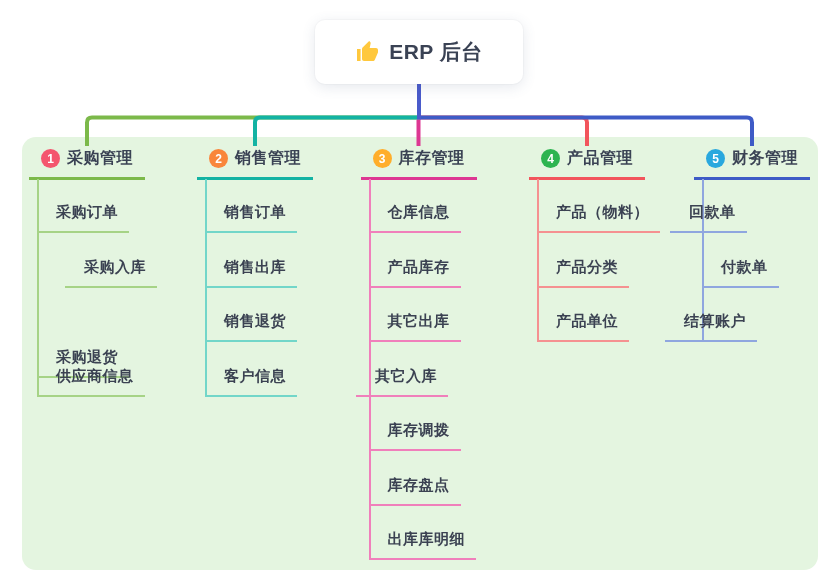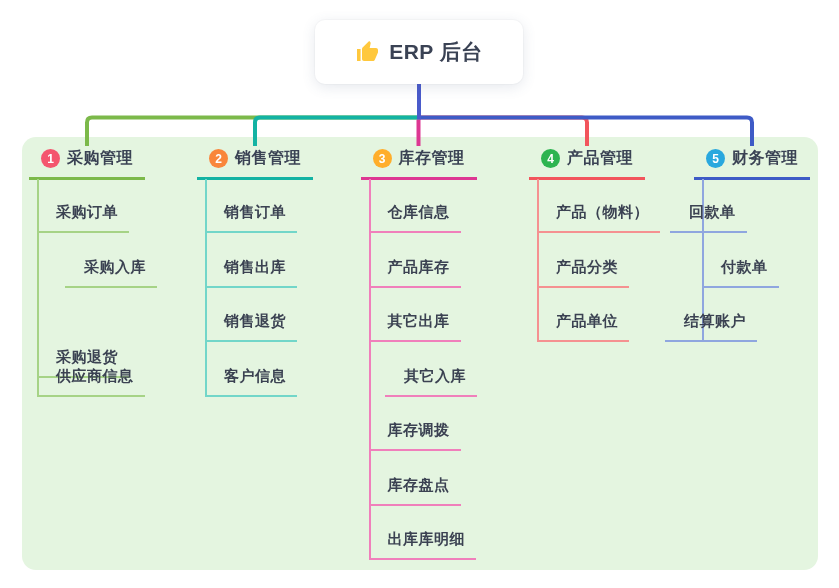--- a/index.html
+++ b/index.html
@@ -140,21 +140,21 @@
       <div class="branch-item" style="left: 205px; top: 310px; border-bottom-color: rgb(114, 214, 201);">销售退货</div>
       <div class="branch-item" style="left: 205px; top: 364.5px; border-bottom-color: rgb(114, 214, 201);">客户信息</div>
       <div class="branch-header" style="left: 360.5px; top: 146px; width: 116px; border-bottom-color: rgb(221, 55, 146);">
         <span class="badge" style="background: rgb(255, 174, 43);">3</span>
         <span class="branch-label">库存管理</span>
       </div>
       <div class="sub-vline" style="left: 368.5px; top: 179px; height: 381px; background: rgb(240, 127, 187);"></div>
       <div class="branch-item" style="left: 368.5px; top: 201px; border-bottom-color: rgb(240, 127, 187);">仓库信息</div>
       <div class="branch-item" style="left: 368.5px; top: 255.5px; border-bottom-color: rgb(240, 127, 187);">产品库存</div>
       <div class="branch-item" style="left: 368.5px; top: 310px; border-bottom-color: rgb(240, 127, 187);">其它出库</div>
-      <div class="branch-item" style="left: 385px; top: 364.5px; border-bottom-color: rgb(240, 127, 187);">其它入库</div>
+      <div class="branch-item" style="left: 356px; top: 364.5px; border-bottom-color: rgb(240, 127, 187);">其它入库</div>
       <div class="branch-item" style="left: 368.5px; top: 419px; border-bottom-color: rgb(240, 127, 187);">库存调拨</div>
       <div class="branch-item" style="left: 368.5px; top: 473.5px; border-bottom-color: rgb(240, 127, 187);">库存盘点</div>
       <div class="branch-item" style="left: 368.5px; top: 528px; border-bottom-color: rgb(240, 127, 187);">出库库明细</div>
       <div class="branch-header" style="left: 529px; top: 146px; width: 116px; border-bottom-color: rgb(242, 85, 92);">
         <span class="badge" style="background: rgb(45, 180, 80);">4</span>
         <span class="branch-label">产品管理</span>
       </div>
       <div class="sub-vline" style="left: 537px; top: 179px; height: 163px; background: rgb(245, 145, 145);"></div>
       <div class="branch-item" style="left: 537px; top: 201px; border-bottom-color: rgb(245, 145, 145);">产品（物料）</div>
       <div class="branch-item" style="left: 537px; top: 255.5px; border-bottom-color: rgb(245, 145, 145);">产品分类</div>

